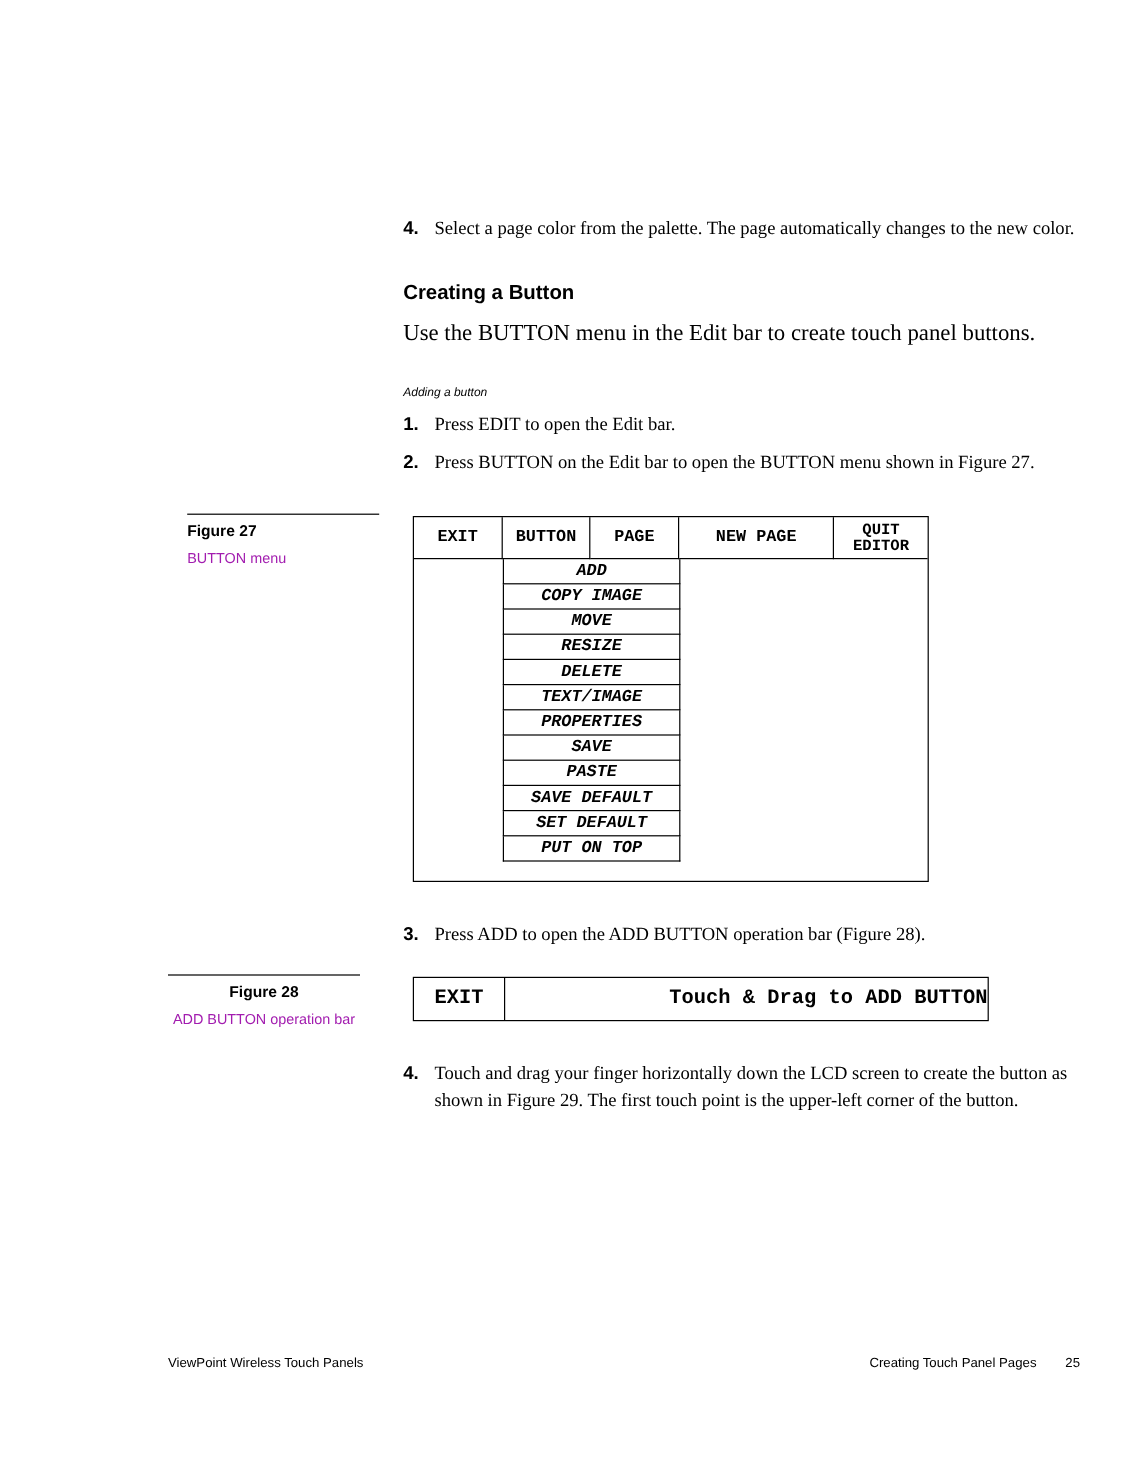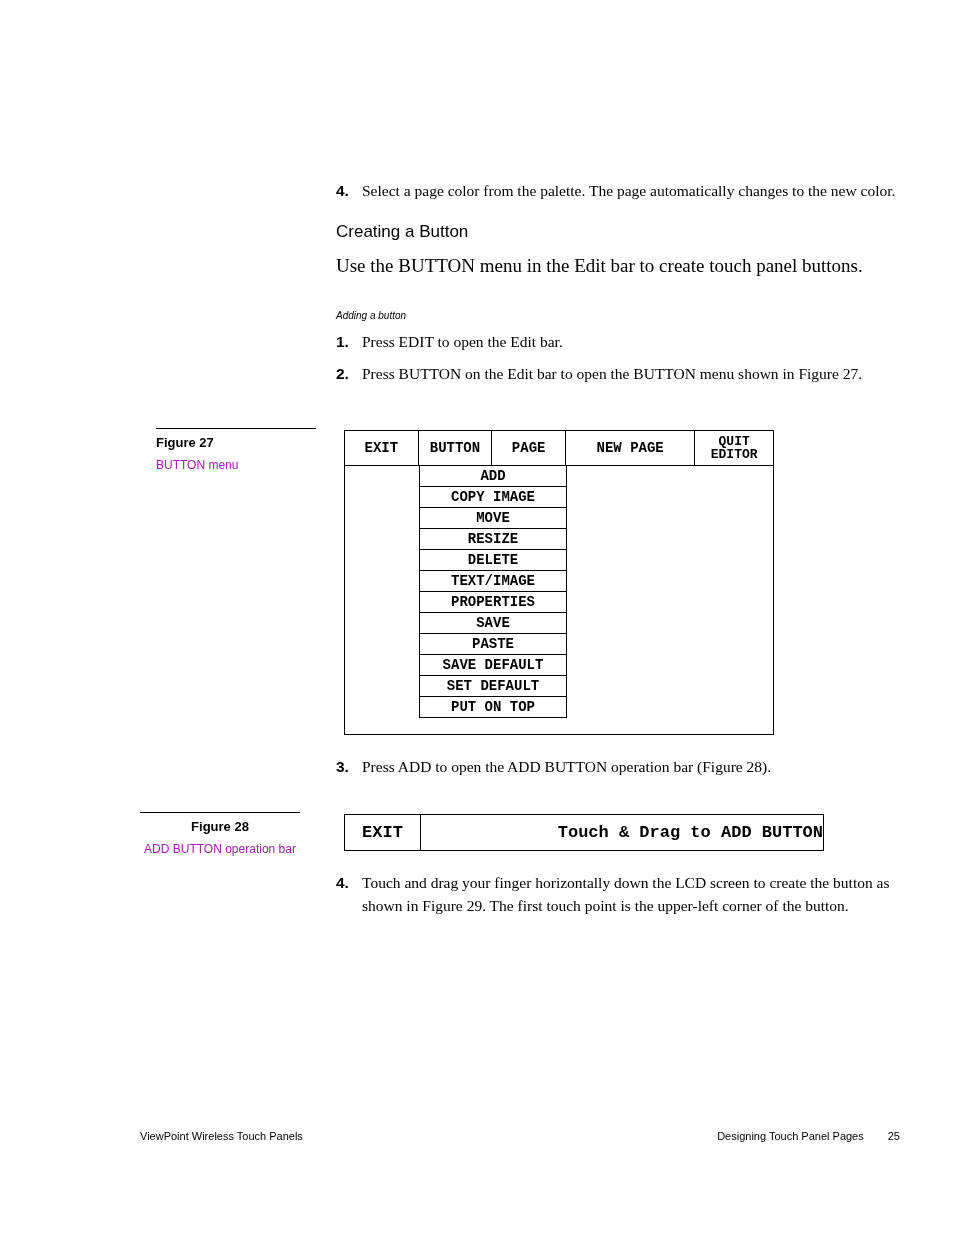--- a/index.html
+++ b/index.html
@@ -6,35 +6,35 @@
   html, body { width: 954px; height: 1235px; background: #fff; font-family: "Times New Roman", Times, serif; color: #000; }
   .page { position: relative; width: 954px; height: 1235px; }
   .content { position: absolute; left: 336px; top: 170px; width: 560px; }
   .sidenote { position: absolute; left: 140px; width: 160px; font-family: Helvetica, Arial, sans-serif; }
   .sidenote .rule { border-top: 1px solid #000; margin-bottom: 6px; }
   .sidenote .fig-label { font-weight: bold; font-size: 13px; margin-bottom: 8px; }
   .sidenote .fig-caption { font-size: 12px; color: #a21caf; }
   .ol-item { display: flex; margin: 10px 0; font-size: 15.5px; line-height: 1.45; }
   .ol-num { font-family: Helvetica, Arial, sans-serif; font-weight: bold; width: 26px; flex: 0 0 26px; }
   .ol-text { flex: 1; }
-  h3.section { font-family: Helvetica, Arial, sans-serif; font-weight: normal; font-size: 17px; margin-top: 20px; margin-bottom: 10px; }
+  h3.section { font-family: Helvetica, Arial, sans-serif; font-weight: bold; font-size: 17px; margin-top: 32px; margin-bottom: 10px; }
   h4.subsection { font-family: Helvetica, Arial, sans-serif; font-weight: normal; font-style: italic; font-size: 10px; margin-top: 30px; margin-bottom: 0; }
   p.body { font-size: 19px; line-height: 1.45; margin: 3px 0; }
 
   .menu-table { position: absolute; left: 344px; top: 430px; width: 430px; border: 1px solid #000; padding-bottom: 16px; }
   .menu-top { display: flex; font-family: "Courier New", monospace; font-weight: bold; font-size: 14px; text-align: center; }
   .menu-top .cell { border-right: 1px solid #000; border-bottom: 1px solid #000; padding: 4px 0; display: flex; align-items: center; justify-content: center; }
   .menu-top .cell:last-child { border-right: none; align-items: center; }
   .c-exit { width: 74px; }
   .c-button { width: 74px; }
   .c-page { width: 74px; }
   .c-newpage { width: 130px; }
   .c-quit { width: 78px; line-height: 1.0; font-size: 13px; }
   .menu-list { margin-left: 74px; width: 148px; }
-  .menu-list .mi { font-family: "Courier New", monospace; font-weight: bold; font-size: 14px; text-align: center; border-right: 1px solid #000; border-left: 1px solid #000; border-bottom: 1px solid #000; padding: 2px 0; }
+  .menu-list .mi { font-family: "Courier New", monospace; font-weight: bold; font-size: 14px; text-align: center; border-right: 1px solid #000; border-left: 1px solid #000; border-bottom: 1px solid #000; padding: 2px 0; font-style: italic; }
   .menu-list .mi:first-child { border-top: none; }
 
   .opbar { position: absolute; left: 344px; top: 814px; width: 480px; border: 1px solid #000; display: flex; font-family: "Courier New", monospace; font-weight: bold; font-size: 17px; }
   .opbar .ob-exit { width: 76px; border-right: 1px solid #000; text-align: center; padding: 8px 0; }
   .opbar .ob-msg { flex: 1; text-align: right; padding: 8px 0; }
 
   .footer { position: absolute; left: 140px; top: 1130px; width: 760px; display: flex; justify-content: space-between; font-family: Helvetica, Arial, sans-serif; font-size: 11px; }
   .footer .right { display: flex; gap: 24px; }
 </style>
 </head>
@@ -121,18 +121,18 @@
   </div>
 
   <div class="opbar">
     <div class="ob-exit">EXIT</div>
     <div class="ob-msg">Touch &amp; Drag to ADD BUTTON</div>
   </div>
 
   <div class="footer">
     <div>ViewPoint Wireless Touch Panels</div>
     <div class="right">
-      <span>Designing Touch Panel Pages</span>
+      <span>Creating Touch Panel Pages</span>
       <span>25</span>
     </div>
   </div>
 
 </div>
 
 </body></html>

